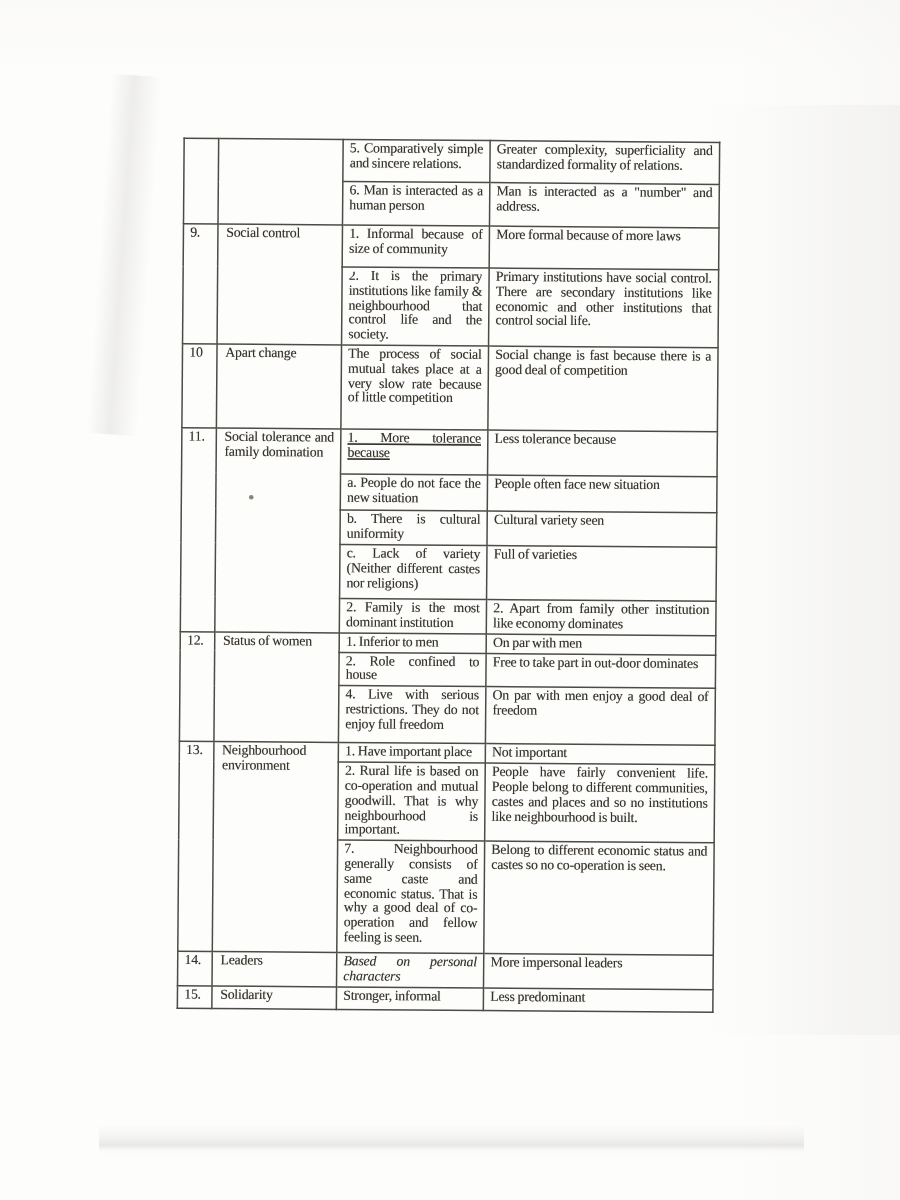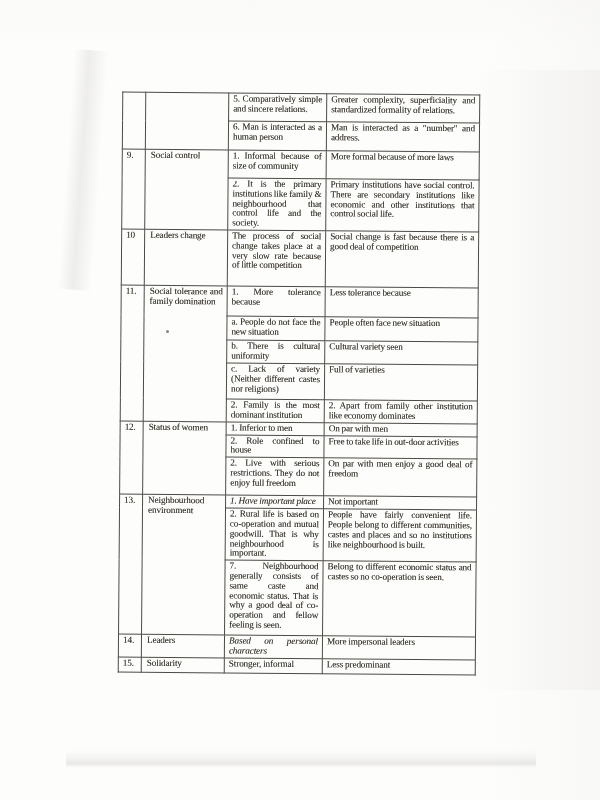--- a/index.html
+++ b/index.html
@@ -114,28 +114,28 @@
             <td class="cat" rowspan="2">Social control</td>
             <td class="rural" style="height: 28px;">1. Informal because of size of community</td>
             <td class="urban">More formal because of more laws</td>
           </tr>
           <tr>
             <td class="rural" style="height: 49px; border-radius: 13px;">2. It is the primary institutions like family &amp; neighbourhood that control life and the society.</td>
             <td class="urban">Primary institutions have social control. There are secondary institutions like economic and other institutions that control social life.</td>
           </tr>
           <tr>
             <td class="no" rowspan="1">10</td>
-            <td class="cat" rowspan="1">Leaders change</td>
-            <td class="rural" style="height: 56px;">The process of social change takes place at a very slow rate because of little competition</td>
+            <td class="cat" rowspan="1">Apart change</td>
+            <td class="rural" style="height: 56px;">The process of social mutual takes place at a very slow rate because of little competition</td>
             <td class="urban">Social change is fast because there is a good deal of competition</td>
           </tr>
           <tr>
             <td class="no" rowspan="5">11.</td>
             <td class="cat" rowspan="5">Social tolerance and family domination</td>
-            <td class="rural" style="height: 30px;">1. More tolerance because</td>
+            <td class="rural" style="height: 30px; text-decoration: underline;">1. More tolerance because</td>
             <td class="urban">Less tolerance because</td>
           </tr>
           <tr>
             <td class="rural" style="height: 24px;">a. People do not face the new situation</td>
             <td class="urban">People often face new situation</td>
           </tr>
           <tr>
             <td class="rural" style="height: 23px;">b. There is cultural uniformity</td>
             <td class="urban">Cultural variety seen</td>
           </tr>
@@ -148,30 +148,30 @@
             <td class="urban">2. Apart from family other institution like economy dominates</td>
           </tr>
           <tr>
             <td class="no" rowspan="3">12.</td>
             <td class="cat" rowspan="3">Status of women</td>
             <td class="rural" style="height: 13px;">1. Inferior to men</td>
             <td class="urban">On par with men</td>
           </tr>
           <tr>
             <td class="rural" style="height: 20px;">2. Role confined to house</td>
-            <td class="urban">Free to take life in out-door activities</td>
+            <td class="urban">Free to take part in out-door dominates</td>
           </tr>
           <tr>
-            <td class="rural" style="height: 38px;">2. Live with serious restrictions. They do not enjoy full freedom</td>
+            <td class="rural" style="height: 38px;">4. Live with serious restrictions. They do not enjoy full freedom</td>
             <td class="urban">On par with men enjoy a good deal of freedom</td>
           </tr>
           <tr>
             <td class="no" rowspan="3">13.</td>
             <td class="cat" rowspan="3">Neighbourhood environment</td>
-            <td class="rural" style="height: 13px; font-style: italic;">1. Have important place</td>
+            <td class="rural" style="height: 13px;">1. Have important place</td>
             <td class="urban">Not important</td>
           </tr>
           <tr>
             <td class="rural" style="height: 48px;">2. Rural life is based on co-operation and mutual goodwill. That is why neighbourhood is important.</td>
             <td class="urban">People have fairly convenient life. People belong to different communities, castes and places and so no institutions like neighbourhood is built.</td>
           </tr>
           <tr>
             <td class="rural" style="height: 75px;">7. Neighbourhood generally consists of same caste and economic status. That is why a good deal of co-operation and fellow feeling is seen.</td>
             <td class="urban">Belong to different economic status and castes so no co-operation is seen.</td>
           </tr>

